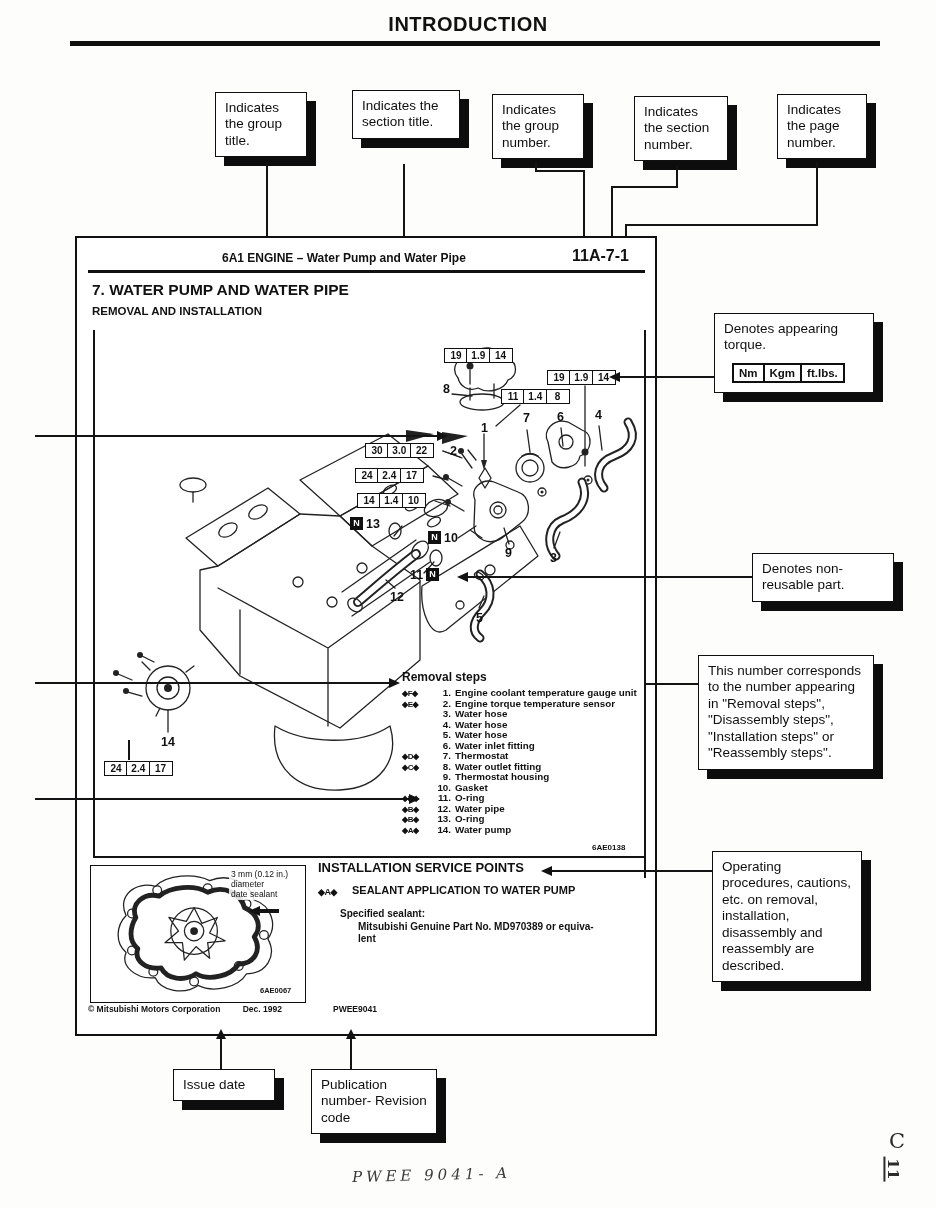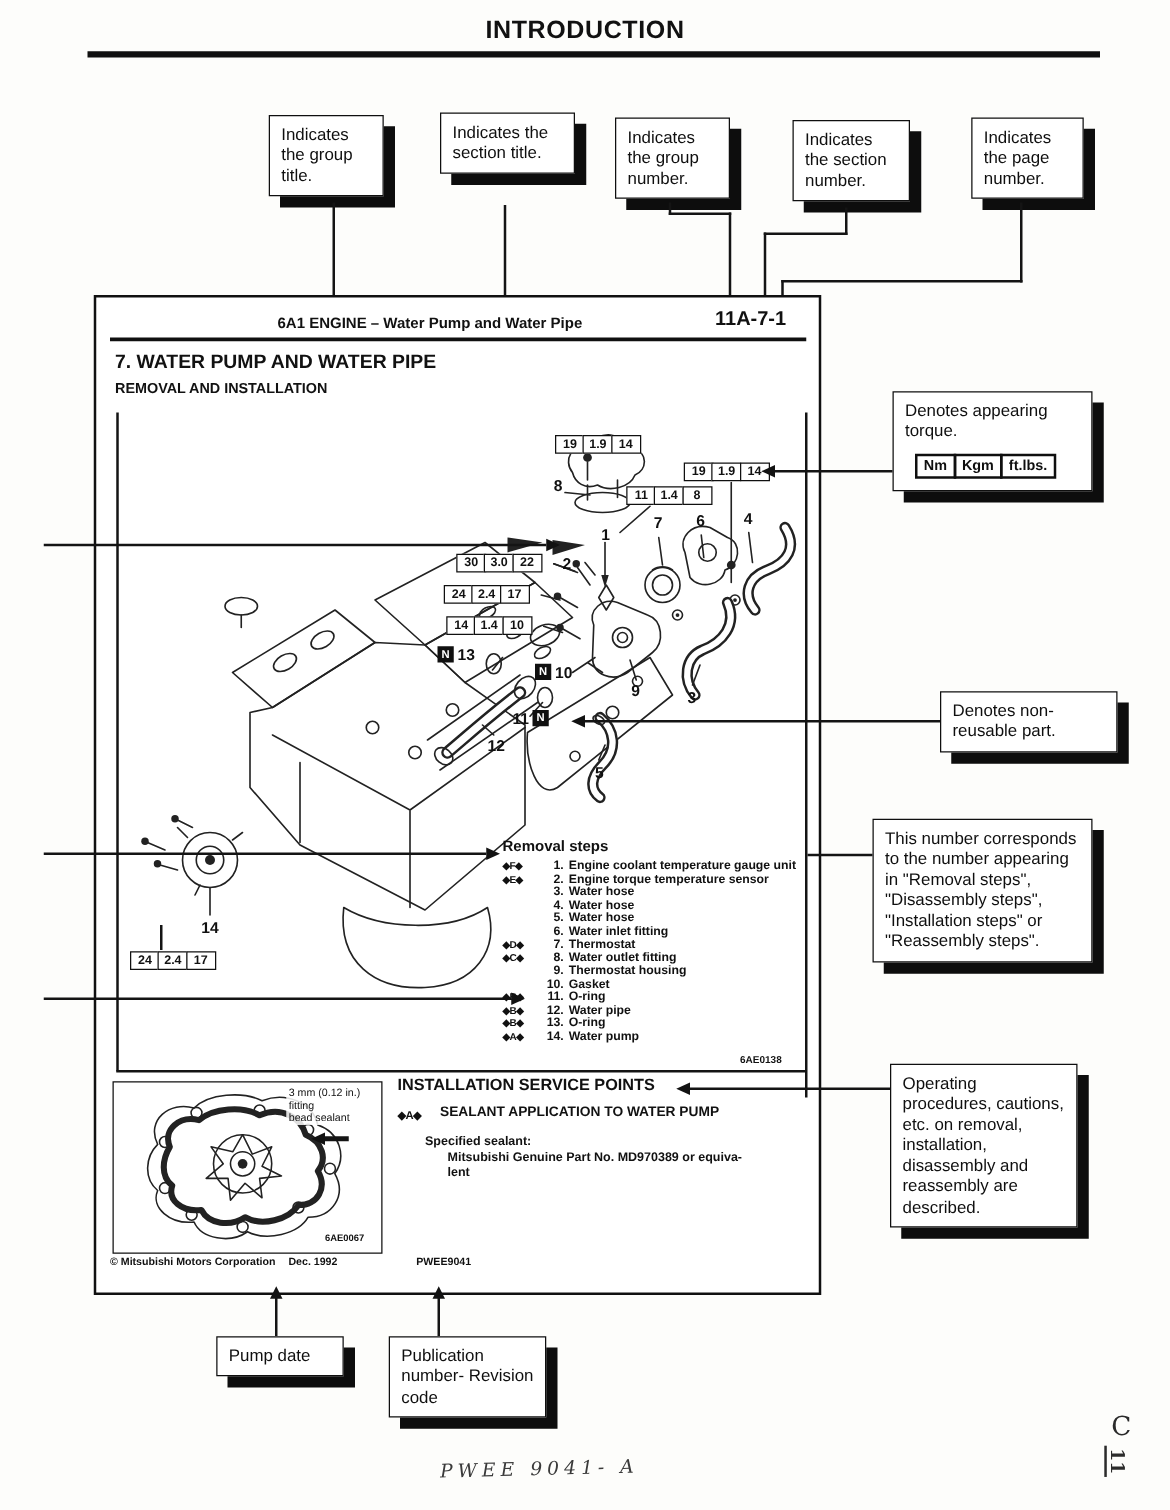--- a/index.html
+++ b/index.html
@@ -358,44 +358,44 @@
       <circle cx="118" cy="22" r="4.5"></circle>
     <circle cx="158" cy="38" r="4.5"></circle>
       <circle cx="176" cy="70" r="4.5"></circle>
       <circle cx="150" cy="102" r="4.5"></circle>
     <circle cx="104" cy="118" r="4.5"></circle>
       <circle cx="62" cy="108" r="4.5"></circle>
       <circle cx="40" cy="86" r="4.5"></circle>
   </svg>
   <div class="abs" style="left:229px;top:868px;font:400 8.5px/10px 'Liberation Sans',sans-serif;background:rgba(255,255,255,0.85);padding:1px 2px">
     <span style="display:block">3 mm (0.12 in.)</span>
-    <span style="display:block">fitting</span>
-    <span style="display:block">bead sealant</span>
+    <span style="display:block">diameter</span>
+    <span style="display:block">date sealant</span>
   </div>
   <div class="hl" style="left:259px;top:909px;width:20px;height:4px"></div>
   <div class="al" style="left:249px;top:906px"></div>
   <div class="abs bsmall" style="left:260px;top:986px;font-size:7.5px">6AE0067</div>
 
   <div class="abs" style="left:318px;top:860px;font:700 13px/15px 'Liberation Sans',sans-serif">INSTALLATION SERVICE POINTS</div>
   <div class="abs" style="left:318px;top:886px;font:700 9px/12px 'Liberation Sans',sans-serif;letter-spacing:-0.5px">◆A◆</div>
   <div class="abs" style="left:352px;top:884px;font:700 11px/13px 'Liberation Sans',sans-serif">SEALANT APPLICATION TO WATER PUMP</div>
   <div class="abs" style="left:340px;top:908px;font:700 10px/12px 'Liberation Sans',sans-serif">Specified sealant:</div>
   <div class="abs" style="left:358px;top:921px;font:700 10px/12px 'Liberation Sans',sans-serif">Mitsubishi Genuine Part No. MD970389 or equiva-</div>
   <div class="abs" style="left:358px;top:933px;font:700 10px/12px 'Liberation Sans',sans-serif">lent</div>
 
   <div class="abs bsmall" style="left:88px;top:1004px">
     <span>© Mitsubishi Motors Corporation</span>
-    <span style="margin-left:8px">Dec. 1992</span>
+    <span style="margin-left:20px">Dec. 1992</span>
   </div>
   <div class="abs bsmall" style="left:333px;top:1004px">PWEE9041</div>
 
   <div class="au" style="left:216px;top:1029px"></div>
   <div class="vl" style="left:220px;top:1038px;height:31px"></div>
   <div class="au" style="left:346px;top:1029px"></div>
   <div class="vl" style="left:350px;top:1038px;height:31px"></div>
-  <div class="co" style="left:173px;top:1069px;width:82px">Pump date</div>
+  <div class="co" style="left:173px;top:1069px;width:82px">Issue date</div>
   <div class="co" style="left:311px;top:1069px;width:106px">Publication number- Revision code</div>
 
   <div class="abs" style="left:352px;top:1166px;font:italic 15px/18px 'DejaVu Serif',serif;letter-spacing:4px;color:#3a3a3a;transform:rotate(-1.5deg)">PWEE 9041- A</div>
   <div class="abs" style="left:889px;top:1130px;font:400 21px/22px 'DejaVu Serif',serif;color:#2b2b2b">C</div>
   <div class="abs" style="left:880px;top:1160px;font:700 15px/16px 'DejaVu Serif',serif;color:#2b2b2b;transform:rotate(90deg);border-bottom:2px solid #2b2b2b;padding:0 2px">11</div>
 
 </div>
 
 </body></html>

